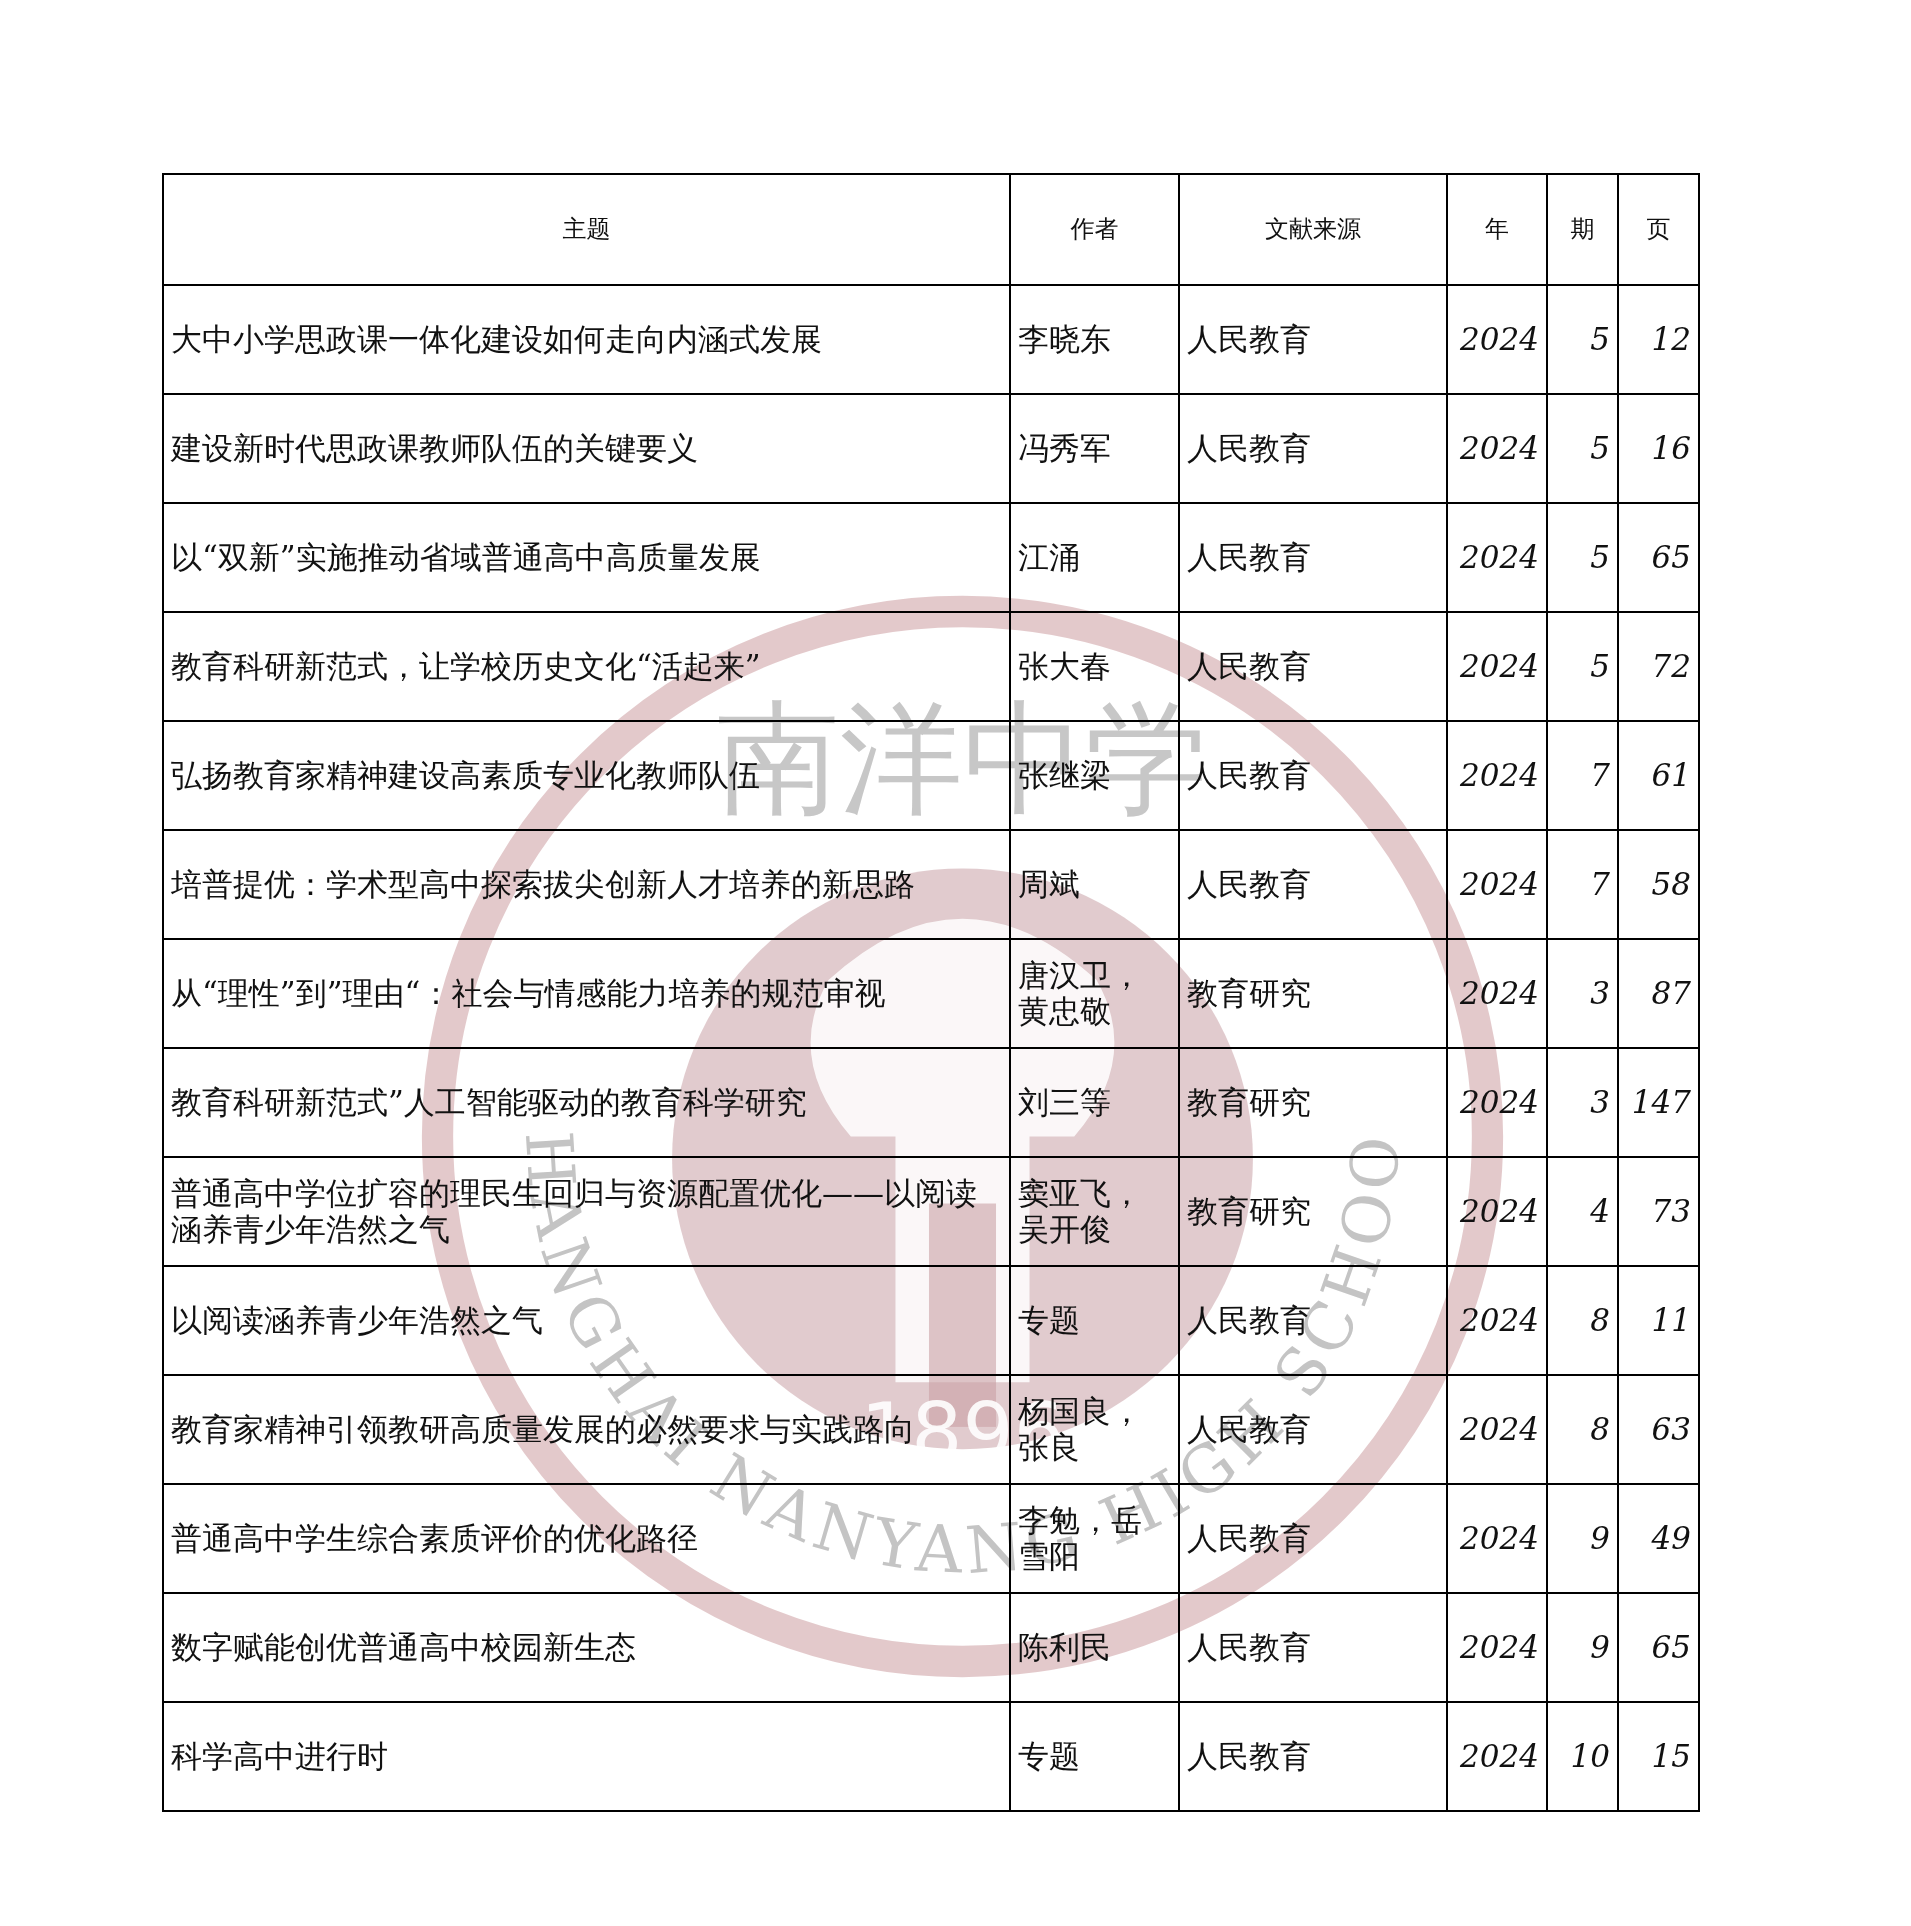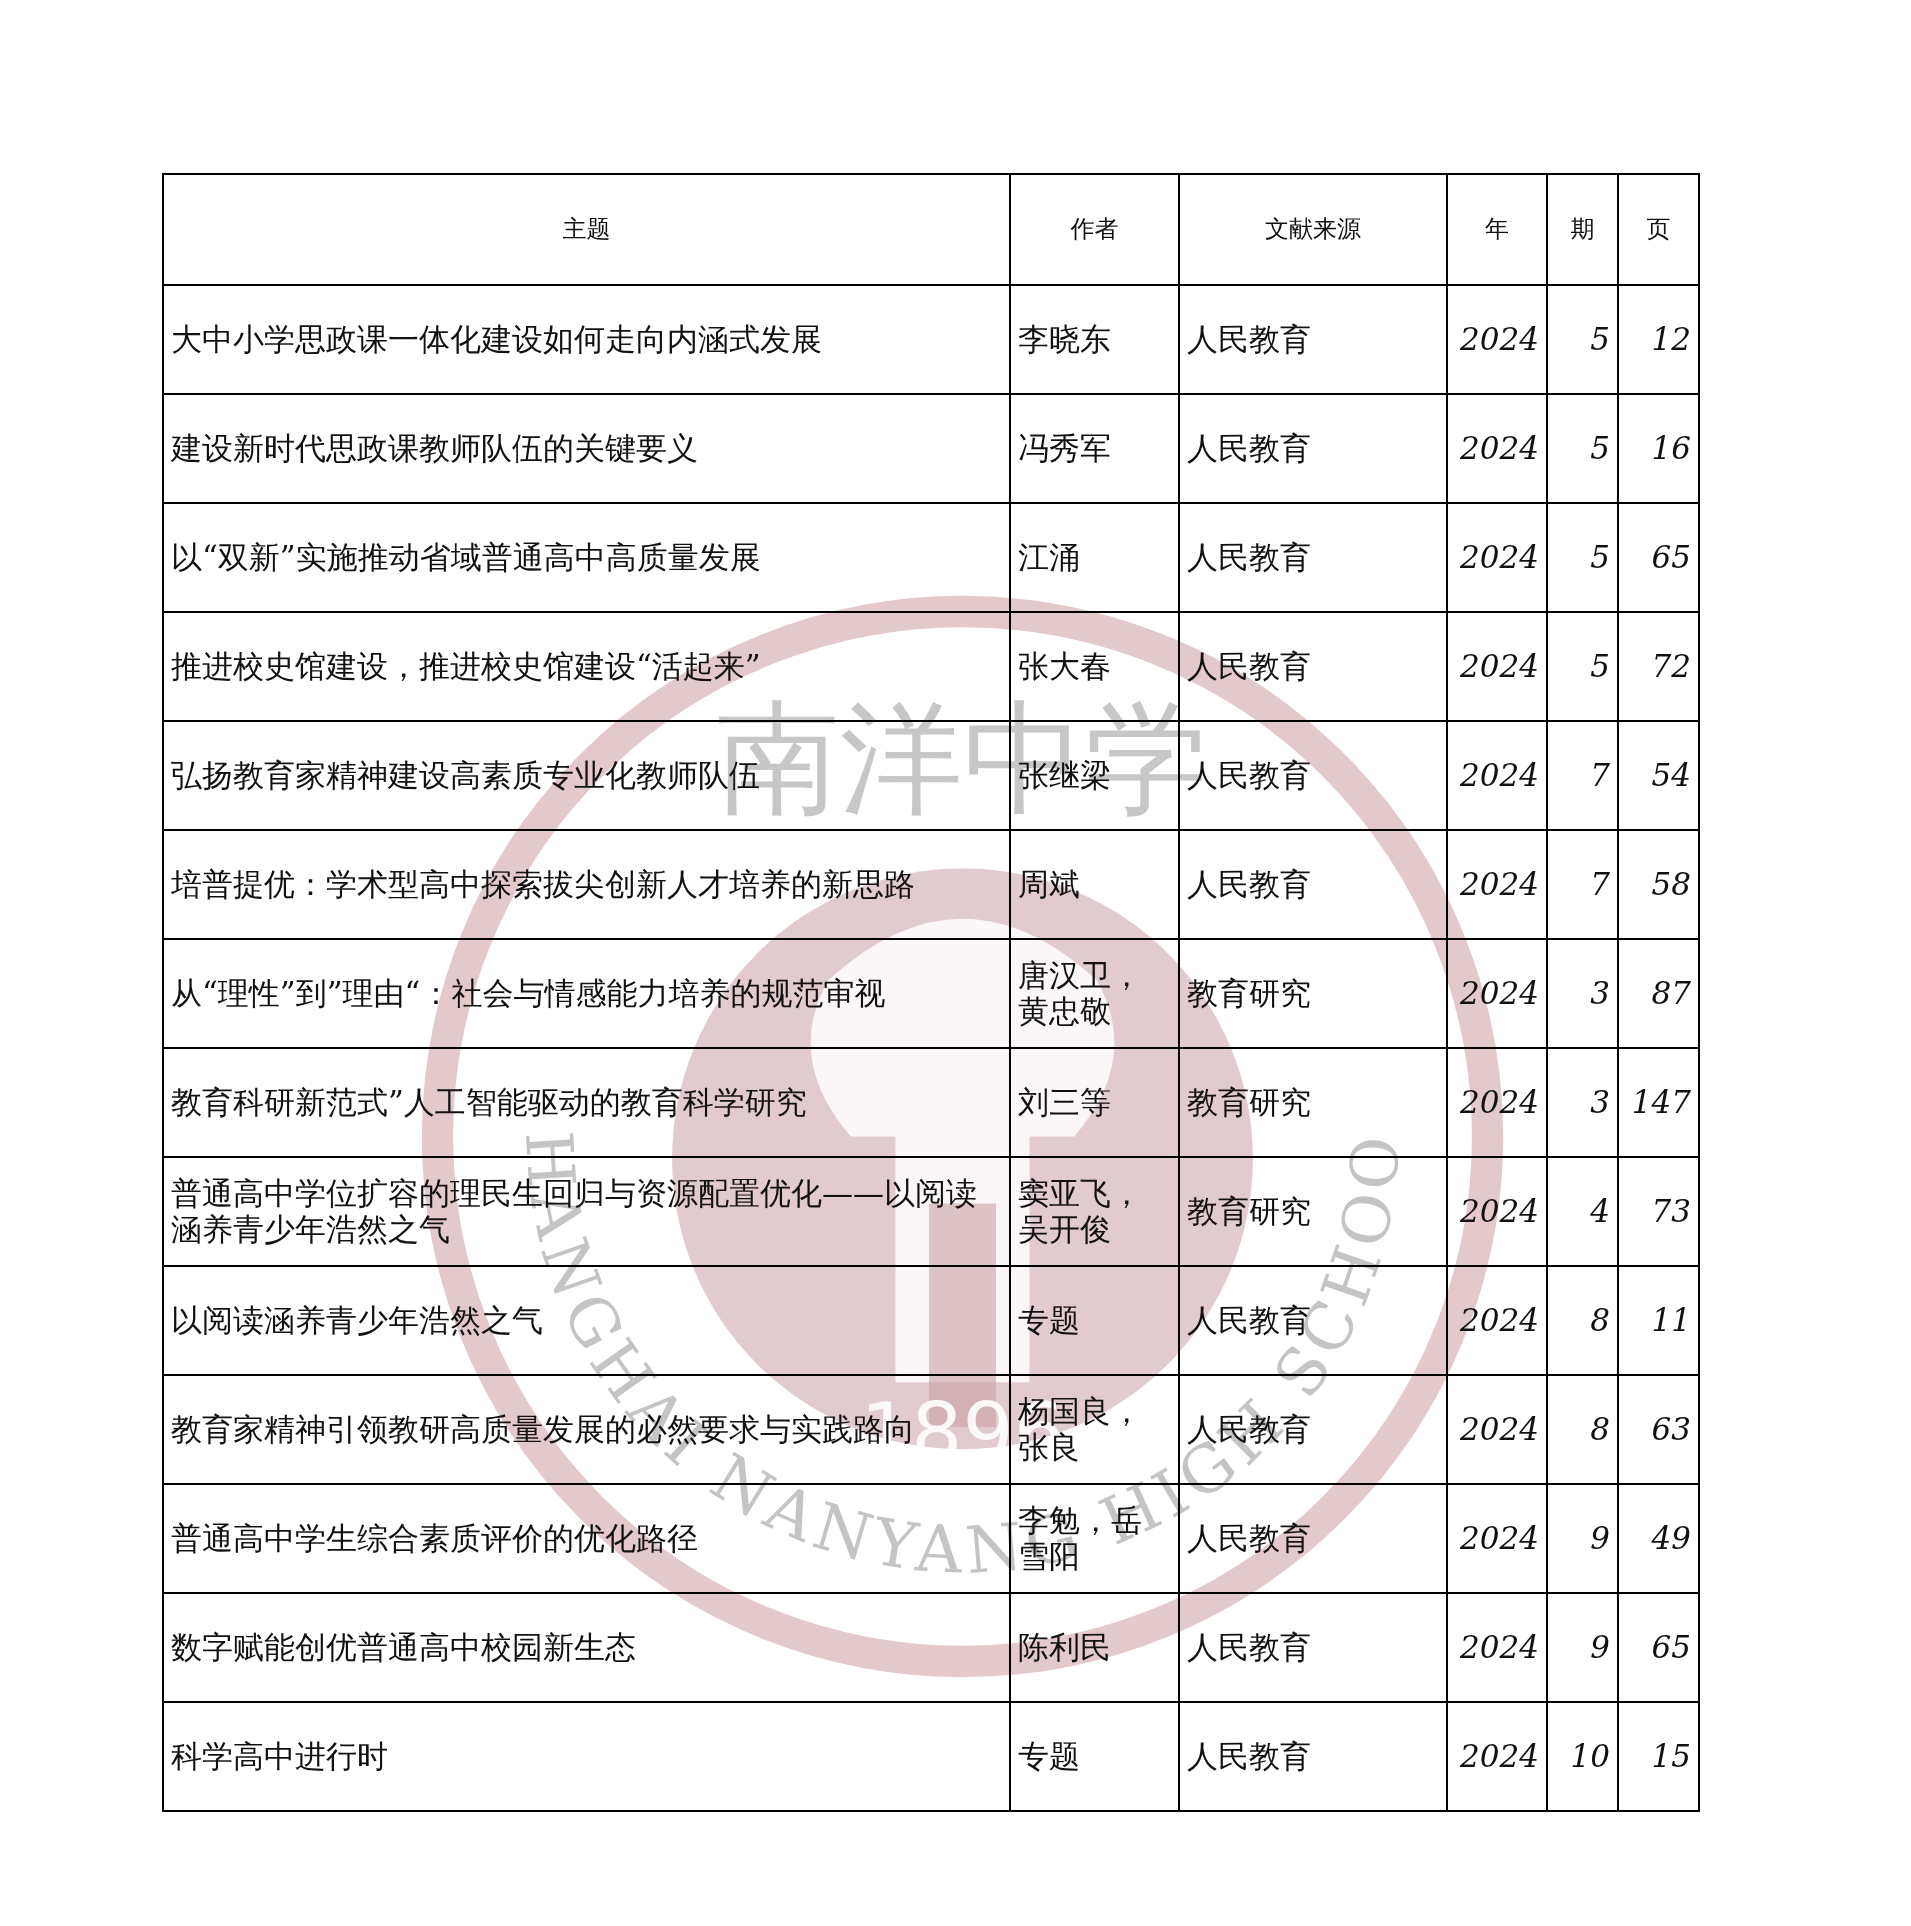--- a/index.html
+++ b/index.html
@@ -72,34 +72,34 @@
     </tr>
     <tr>
       <td class="title">以“双新”实施推动省域普通高中高质量发展</td>
       <td class="author">江涌</td>
       <td class="source">人民教育</td>
       <td class="num">2024</td>
       <td class="num">5</td>
       <td class="num">65</td>
     </tr>
     <tr>
-      <td class="title">推进校史馆建设，推进校史馆建设“活起来”</td>
+      <td class="title">教育科研新范式，让学校历史文化“活起来”</td>
       <td class="author">张大春</td>
       <td class="source">人民教育</td>
       <td class="num">2024</td>
       <td class="num">5</td>
       <td class="num">72</td>
     </tr>
     <tr>
       <td class="title">弘扬教育家精神建设高素质专业化教师队伍</td>
       <td class="author">张继梁</td>
       <td class="source">人民教育</td>
       <td class="num">2024</td>
       <td class="num">7</td>
-      <td class="num">54</td>
+      <td class="num">61</td>
     </tr>
     <tr>
       <td class="title">培普提优：学术型高中探索拔尖创新人才培养的新思路</td>
       <td class="author">周斌</td>
       <td class="source">人民教育</td>
       <td class="num">2024</td>
       <td class="num">7</td>
       <td class="num">58</td>
     </tr>
     <tr>

